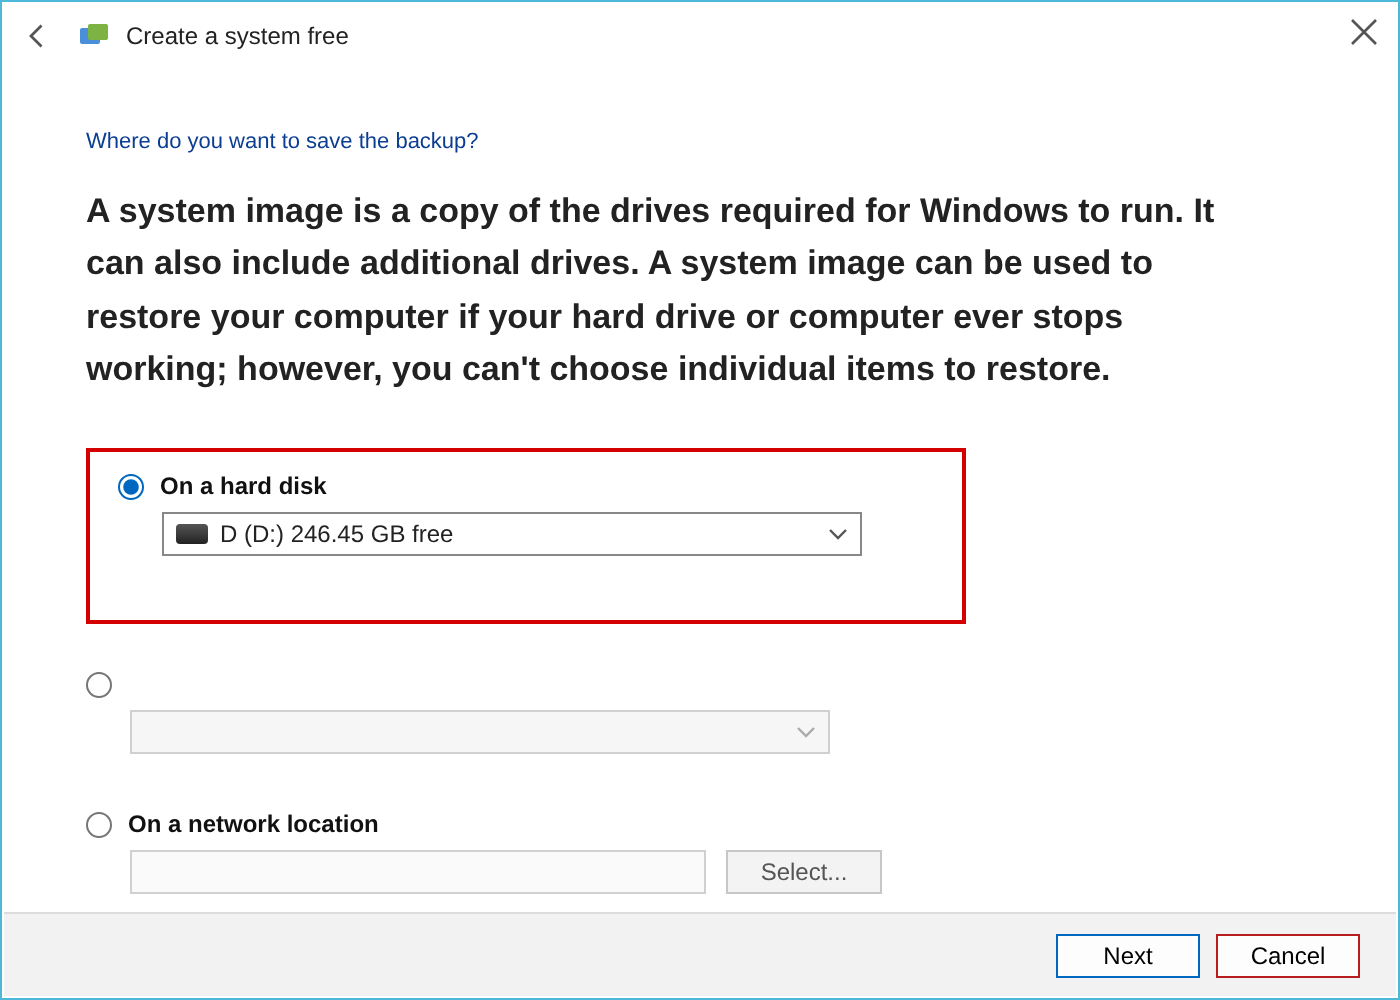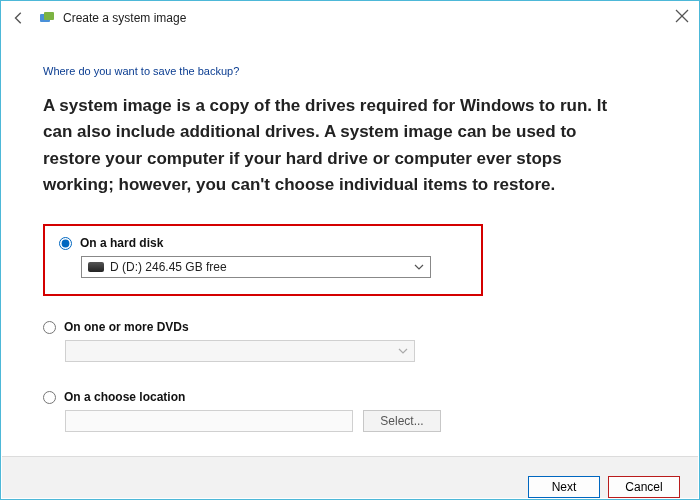--- a/index.html
+++ b/index.html
@@ -55,21 +55,21 @@
     font-size: 17px;
     line-height: 1.55;
     color: #222;
     margin-bottom: 26px;
     max-width: 590px;
     font-weight: 600;
   }
 
   .highlight-box {
     border: 2px solid #d40000;
-    padding: 10px 14px 16px 14px;
+    padding: 10px 14px 32px 14px;
     width: 440px;
     margin-bottom: 24px;
   }
 
   .radio-row {
     display: flex;
     align-items: center;
     gap: 8px;
     margin-bottom: 6px;
   }
@@ -135,21 +135,21 @@
     cursor: pointer;
   }
 
   .footer {
     position: absolute;
     left: 1px; right: 1px; bottom: 1px;
     height: 42px;
     border-top: 1px solid #dcdcdc;
     background: #f2f2f2;
     display: flex;
-    align-items: flex-end;
+    align-items: center;
     justify-content: flex-end;
     padding-right: 18px;
     gap: 8px;
   }
   .footer button {
     height: 22px;
     width: 72px;
     font-size: 12px;
     border: 1px solid #b91c1c;
     background: #fdfdfd;
@@ -167,21 +167,21 @@
     <svg viewBox="0 0 16 16">
         <path d="M10 2 L4 8 L10 14" fill="none" stroke="#555" stroke-width="1.6"></path>
       </svg>
   </div>
   <div class="win-icon">
     <svg viewBox="0 0 16 16">
         <rect x="1" y="4" width="10" height="8" fill="#4a90d9" rx="1"></rect>
         <rect x="5" y="2" width="10" height="8" fill="#7cb342" rx="1"></rect>
       </svg>
   </div>
-  <span class="title">Create a system image</span>
+  <span class="title">Create a system free</span>
   <div class="close-btn">
     <svg viewBox="0 0 14 14">
         <line x1="1" y1="1" x2="13" y2="13"></line>
         <line x1="13" y1="1" x2="1" y2="13"></line>
       </svg>
   </div>
 </div>
 
 <div class="content">
   <div class="heading">Where do you want to save the backup?</div>
@@ -201,38 +201,37 @@
               <path d="M1 1 L5 5 L9 1" fill="none" stroke="#555" stroke-width="1.2"></path>
             </svg>
         </span>
       </div>
     </div>
   </div>
 
   <div class="section">
     <div class="radio-row">
       <input type="radio" name="dest" style="">
-      <label>On one or more DVDs</label>
     </div>
     <div class="control-indent">
       <div class="dropdown disabled">
         <span></span>
         <span class="chev">
           <svg viewBox="0 0 10 6">
               <path d="M1 1 L5 5 L9 1" fill="none" stroke="#aaa" stroke-width="1.2"></path>
             </svg>
         </span>
       </div>
     </div>
   </div>
 
   <div class="section">
     <div class="radio-row">
       <input type="radio" name="dest" style="">
-      <label>On a choose location</label>
+      <label>On a network location</label>
     </div>
     <div class="control-indent net-row">
       <input class="text-input" type="text" disabled="" value="" style="">
       <button class="select-btn">Select...</button>
     </div>
   </div>
 </div>
 
 <div class="footer">
   <button class="primary">Next</button>

